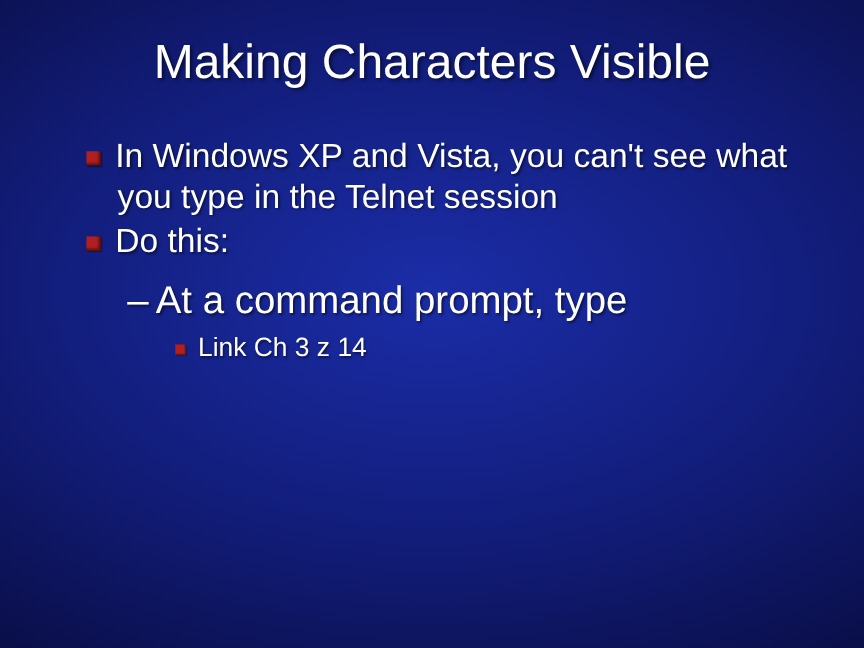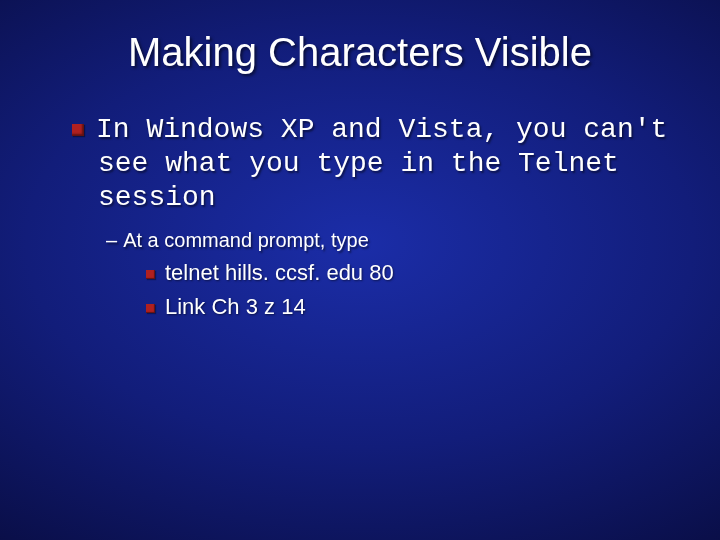--- a/index.html
+++ b/index.html
@@ -28,33 +28,32 @@
     font-weight: normal;
     text-shadow: 2px 2px 3px rgba(0,0,0,0.55);
   }
   .lvl1 {
     font-size: 28px;
     margin: 3px 0 3px 32px;
     line-height: 1.22;
     text-indent: -26px;
     padding-left: 26px;
     text-shadow: 1.5px 1.5px 2px rgba(0,0,0,0.5);
-    font-family: Liberation Mono, monospace;
   }
   .lvl1 .bullet {
     display: inline-block;
     width: 12px;
     height: 12px;
     background: #b02020;
     box-shadow: inset -2px -2px 2px rgba(0,0,0,0.45), 1px 1px 1px rgba(0,0,0,0.4);
     margin-right: 12px;
     vertical-align: 1px;
   }
   .lvl2 {
-    font-size: 20px;
+    font-size: 32px;
     margin: 14px 0 6px 66px;
     text-indent: -20px;
     padding-left: 20px;
     text-shadow: 1.5px 1.5px 2px rgba(0,0,0,0.5);
   }
   .lvl2 .dash {
     margin-right: 6px;
   }
   .lvl3 {
     font-size: 22px;
@@ -77,28 +76,28 @@
 <body>
 
 <div class="slide">
 
   <div class="title">Making Characters Visible</div>
 
   <div class="lvl1">
     <span class="bullet"></span><span>In Windows XP and Vista, you can't see what you type in the Telnet session</span>
   </div>
 
+  <div class="lvl1">
+    <span class="bullet"></span><span>Do this:</span>
+  </div>
 
   <div class="lvl2">
     <span class="dash">–</span><span>At a command prompt, type</span>
   </div>
 
-  <div class="lvl3">
-    <span class="bullet"></span><span>telnet hills. ccsf. edu 80</span>
-  </div>
 
 
 
 
   <div class="lvl3">
     <span class="bullet"></span><span>Link Ch 3 z 14</span>
   </div>
 
 </div>
 

